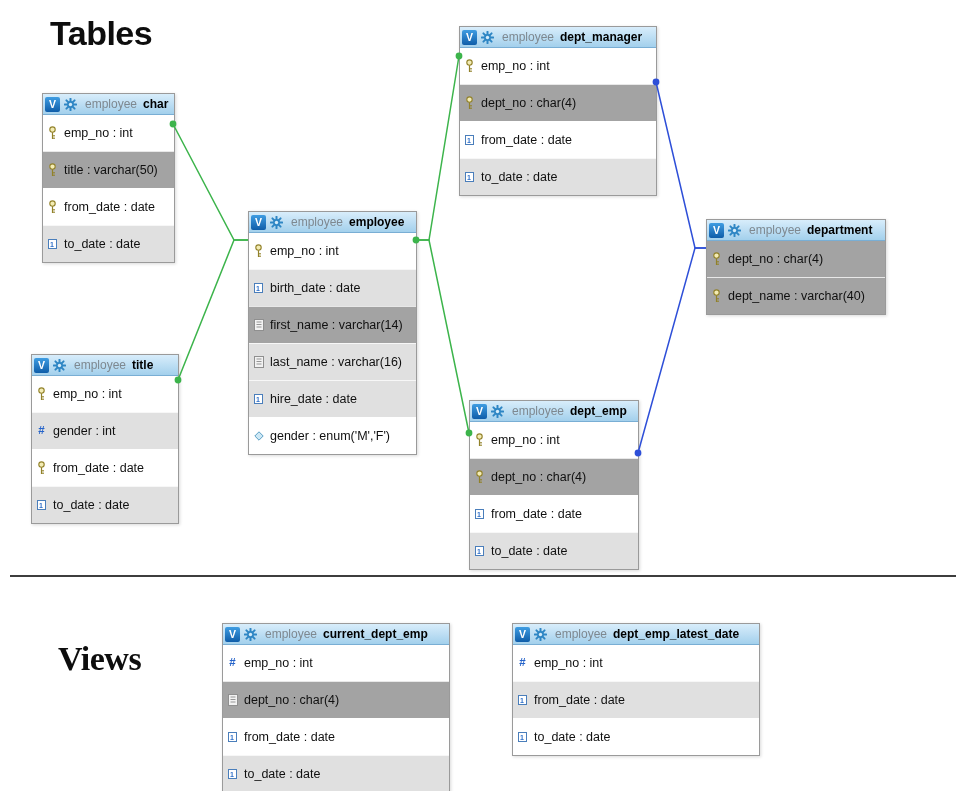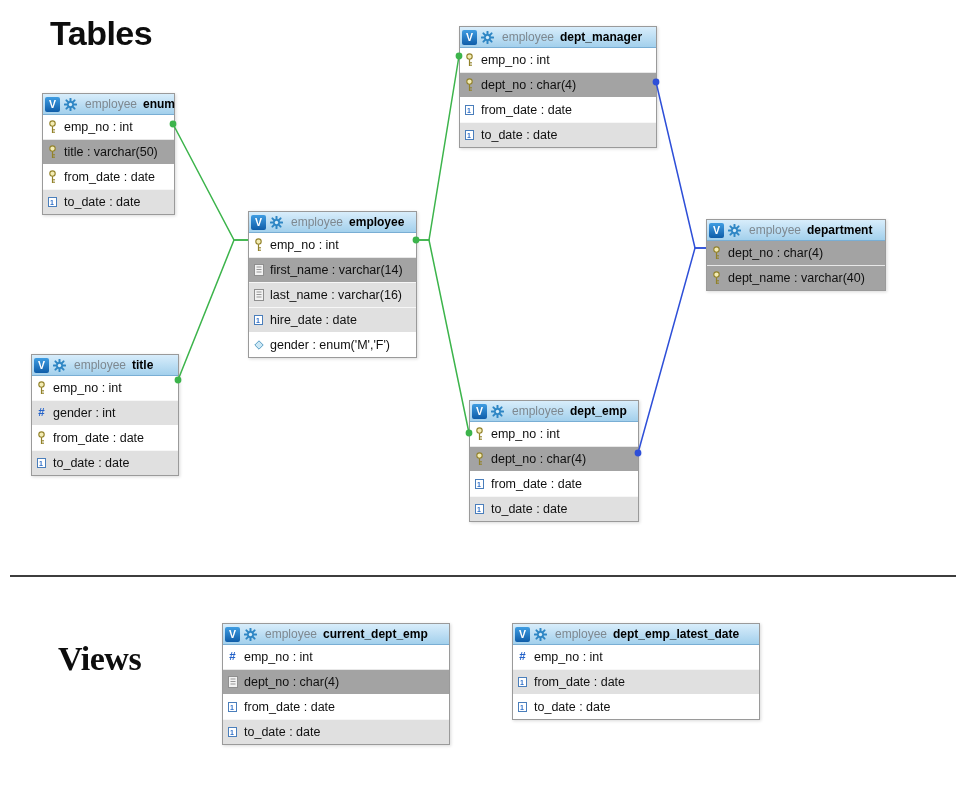--- a/index.html
+++ b/index.html
@@ -19,21 +19,21 @@
   .entity-header{height:20px; display:flex; align-items:center; gap:4px;
     padding:0 5px 0 2px; background:linear-gradient(#d8edfb,#a3d0ec);
     border-bottom:1px solid #79aed4; font-size:12px; white-space:nowrap;}
   .v-badge{width:15px; height:15px; flex:0 0 15px; border-radius:2px;
     background:linear-gradient(#3f9de2,#0f5da9); color:#fff; font-weight:bold;
     font-size:10.5px; display:flex; align-items:center; justify-content:center;}
   .gear{flex:0 0 13px; display:flex;}
   .schema-name{color:#7e8890; margin-left:4px;}
   .entity-name{color:#000; font-weight:bold; margin-left:2px;}
 
-  .col-row{height:24px; display:flex; align-items:center; gap:6px;
+  .col-row{height:36px; display:flex; align-items:center; gap:6px;
     padding:0 6px 0 4px; white-space:nowrap; color:#101010;}
   .col-row + .col-row{border-top:1px solid rgba(255,255,255,0.75); }
   .bg-white{background:#ffffff;}
   .bg-gray{background:#e0e0e0;}
   .bg-pink{background:#a3a3a3;}
   .col-icon{flex:0 0 11px; display:flex; justify-content:center; align-items:center;}
   .hash-glyph{color:#2563c9; font-weight:bold; font-size:11.5px; line-height:1;}
   .date-box{width:9px; height:10px; border:1px solid #4a7ebb; background:#fff;
     color:#2e6fc9; font-size:7px; line-height:9px; text-align:left; padding-left:1px;
     box-sizing:border-box; font-weight:bold;}
@@ -55,21 +55,21 @@
             <g stroke="#2e86c4" stroke-width="2" stroke-linecap="round">
               <line x1="6.5" y1="0.8" x2="6.5" y2="12.2"></line>
               <line x1="0.8" y1="6.5" x2="12.2" y2="6.5"></line>
               <line x1="2.4" y1="2.4" x2="10.6" y2="10.6"></line>
               <line x1="10.6" y1="2.4" x2="2.4" y2="10.6"></line>
             </g>
             <circle cx="6.5" cy="6.5" r="3.4" fill="#2e86c4"></circle>
             <circle cx="6.5" cy="6.5" r="1.7" fill="#d6ecfa"></circle>
           </svg>
           <span class="schema-name">employee</span>
-          <span class="entity-name">enum</span>
+          <span class="entity-name">char</span>
         </div>
         <div class="col-row bg-white">
           <span class="col-icon">
             <svg width="9" height="14" viewBox="0 0 9 14">
               <circle cx="4.5" cy="3.6" r="2.7" fill="#f3ecb4" stroke="#92822a" stroke-width="1.1"></circle>
               <line x1="4.5" y1="6.3" x2="4.5" y2="13" stroke="#92822a" stroke-width="1.2"></line>
               <line x1="4.5" y1="9.8" x2="7" y2="9.8" stroke="#92822a" stroke-width="1.1"></line>
               <line x1="4.5" y1="12.2" x2="7" y2="12.2" stroke="#92822a" stroke-width="1.1"></line>
             </svg>
           </span>
@@ -174,20 +174,26 @@
         <div class="col-row bg-white">
           <span class="col-icon">
             <svg width="9" height="14" viewBox="0 0 9 14">
               <circle cx="4.5" cy="3.6" r="2.7" fill="#f3ecb4" stroke="#92822a" stroke-width="1.1"></circle>
               <line x1="4.5" y1="6.3" x2="4.5" y2="13" stroke="#92822a" stroke-width="1.2"></line>
               <line x1="4.5" y1="9.8" x2="7" y2="9.8" stroke="#92822a" stroke-width="1.1"></line>
               <line x1="4.5" y1="12.2" x2="7" y2="12.2" stroke="#92822a" stroke-width="1.1"></line>
             </svg>
           </span>
           <span>emp_no : int</span>
+        </div>
+        <div class="col-row bg-gray">
+          <span class="col-icon">
+            <span class="date-box">1</span>
+          </span>
+          <span>birth_date : date</span>
         </div>
         <div class="col-row bg-pink">
           <span class="col-icon">
             <svg width="10" height="12" viewBox="0 0 10 12">
               <rect x="0.5" y="0.5" width="9" height="11" fill="#f2f2f2" stroke="#8f8f8f"></rect>
               <line x1="2.5" y1="3" x2="7.5" y2="3" stroke="#969696"></line>
               <line x1="2.5" y1="5.5" x2="7.5" y2="5.5" stroke="#969696"></line>
               <line x1="2.5" y1="8" x2="7.5" y2="8" stroke="#969696"></line>
             </svg>
           </span>

